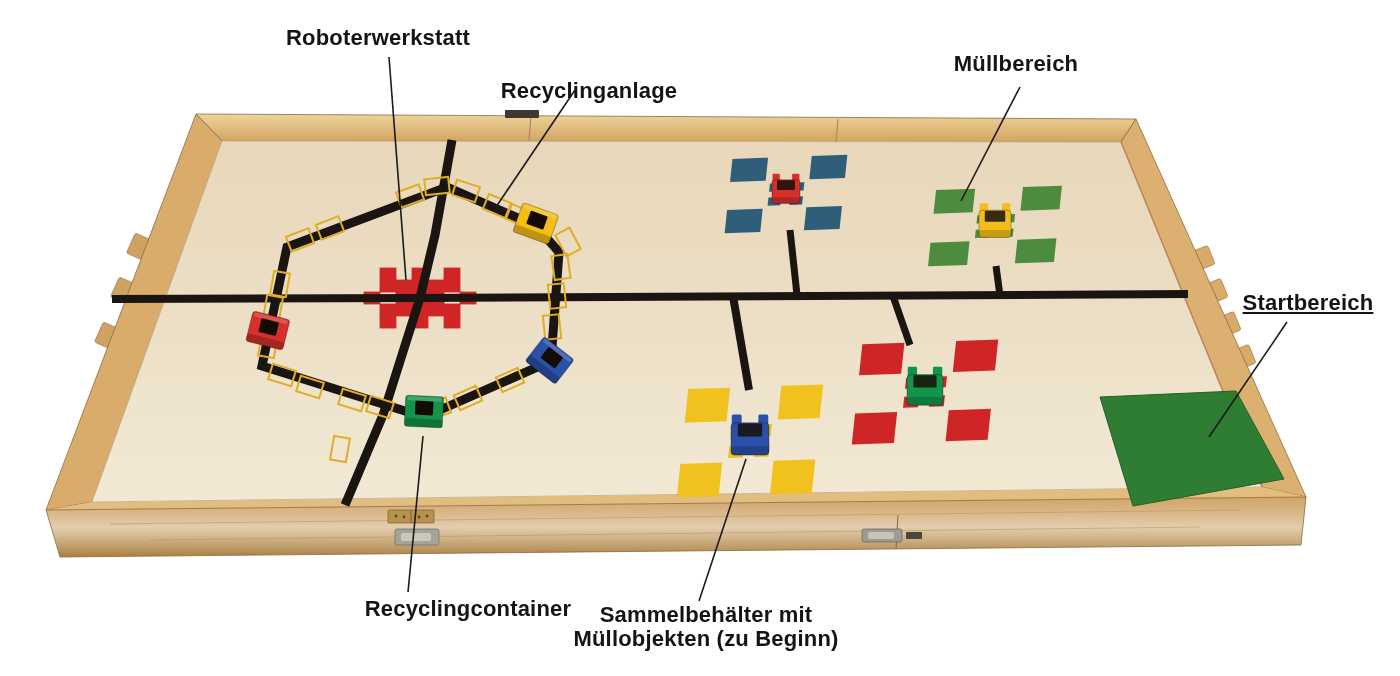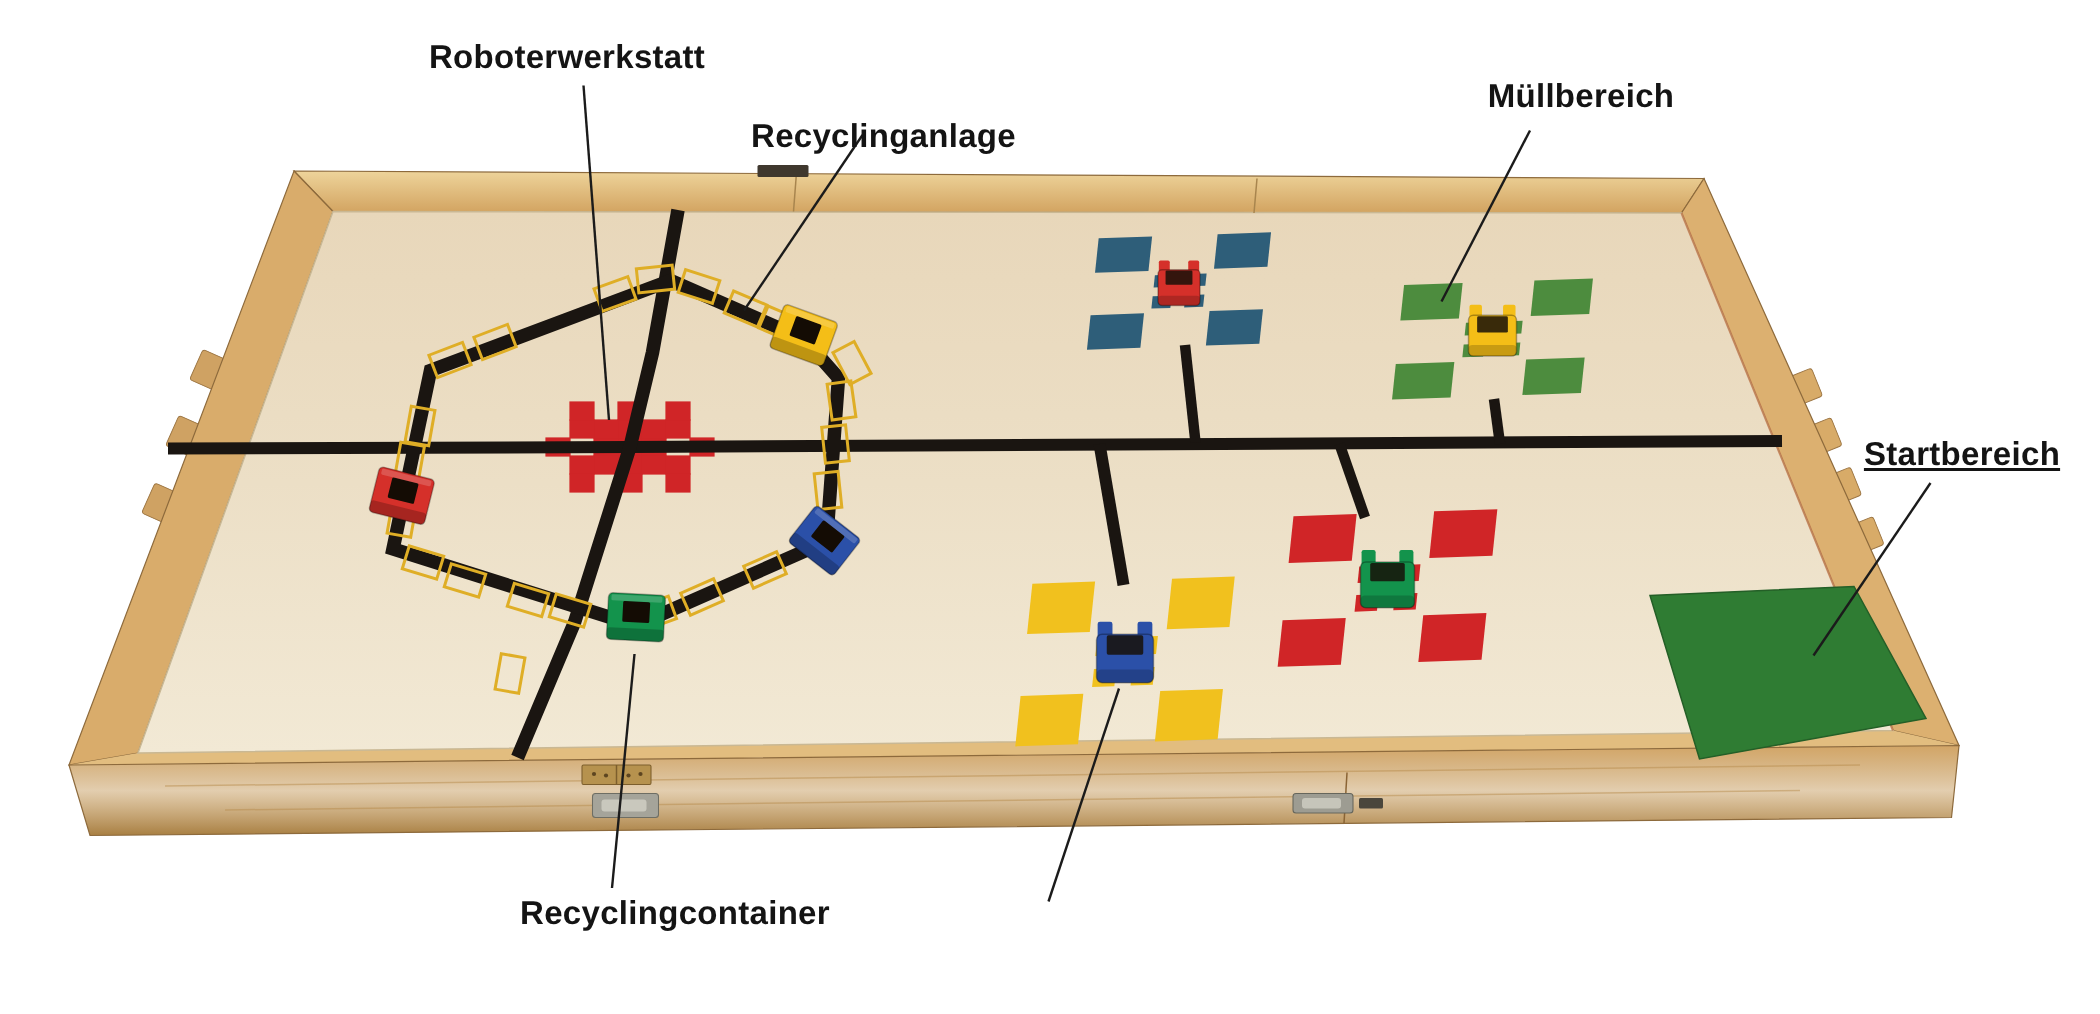--- a/index.html
+++ b/index.html
@@ -245,16 +245,20 @@
         <line x1="575" y1="90" x2="496" y2="207" stroke="#1b1b1b" stroke-width="1.6"></line>
         <line x1="1020" y1="87" x2="961" y2="201" stroke="#1b1b1b" stroke-width="1.6"></line>
         <line x1="1287" y1="322" x2="1209" y2="437" stroke="#1b1b1b" stroke-width="1.6"></line>
         <line x1="423" y1="436" x2="408" y2="592" stroke="#1b1b1b" stroke-width="1.6"></line>
         <line x1="746" y1="459" x2="699" y2="601" stroke="#1b1b1b" stroke-width="1.6"></line>
       </g>
   </svg>
 
   <div class="ann" style="left:378px;top:26px;">Roboterwerkstatt</div>
   <div class="ann" style="left:589px;top:62px;margin-top:17px;">Recyclinganlage</div>
-  <div class="ann" style="left:1054px;top:52px;">Müllbereich</div>
+  <div class="ann" style="left:1016px;top:52px;">Müllbereich</div>
   <div class="ann" style="left:1308px;top:291px;text-decoration:underline;">Startbereich</div>
-  <div class="ann" style="left:450px;top:597px;">Recyclingcontainer</div>
+  <div class="ann" style="left:468px;top:597px;">Recyclingcontainer</div>
+  <div class="ann" style="left:706px;top:603px;">
+    <span>Sammelbehälter mit</span>
+    <span class="l2">Müllobjekten (zu Beginn)</span>
+  </div>
 </div>
 
 </body></html>

